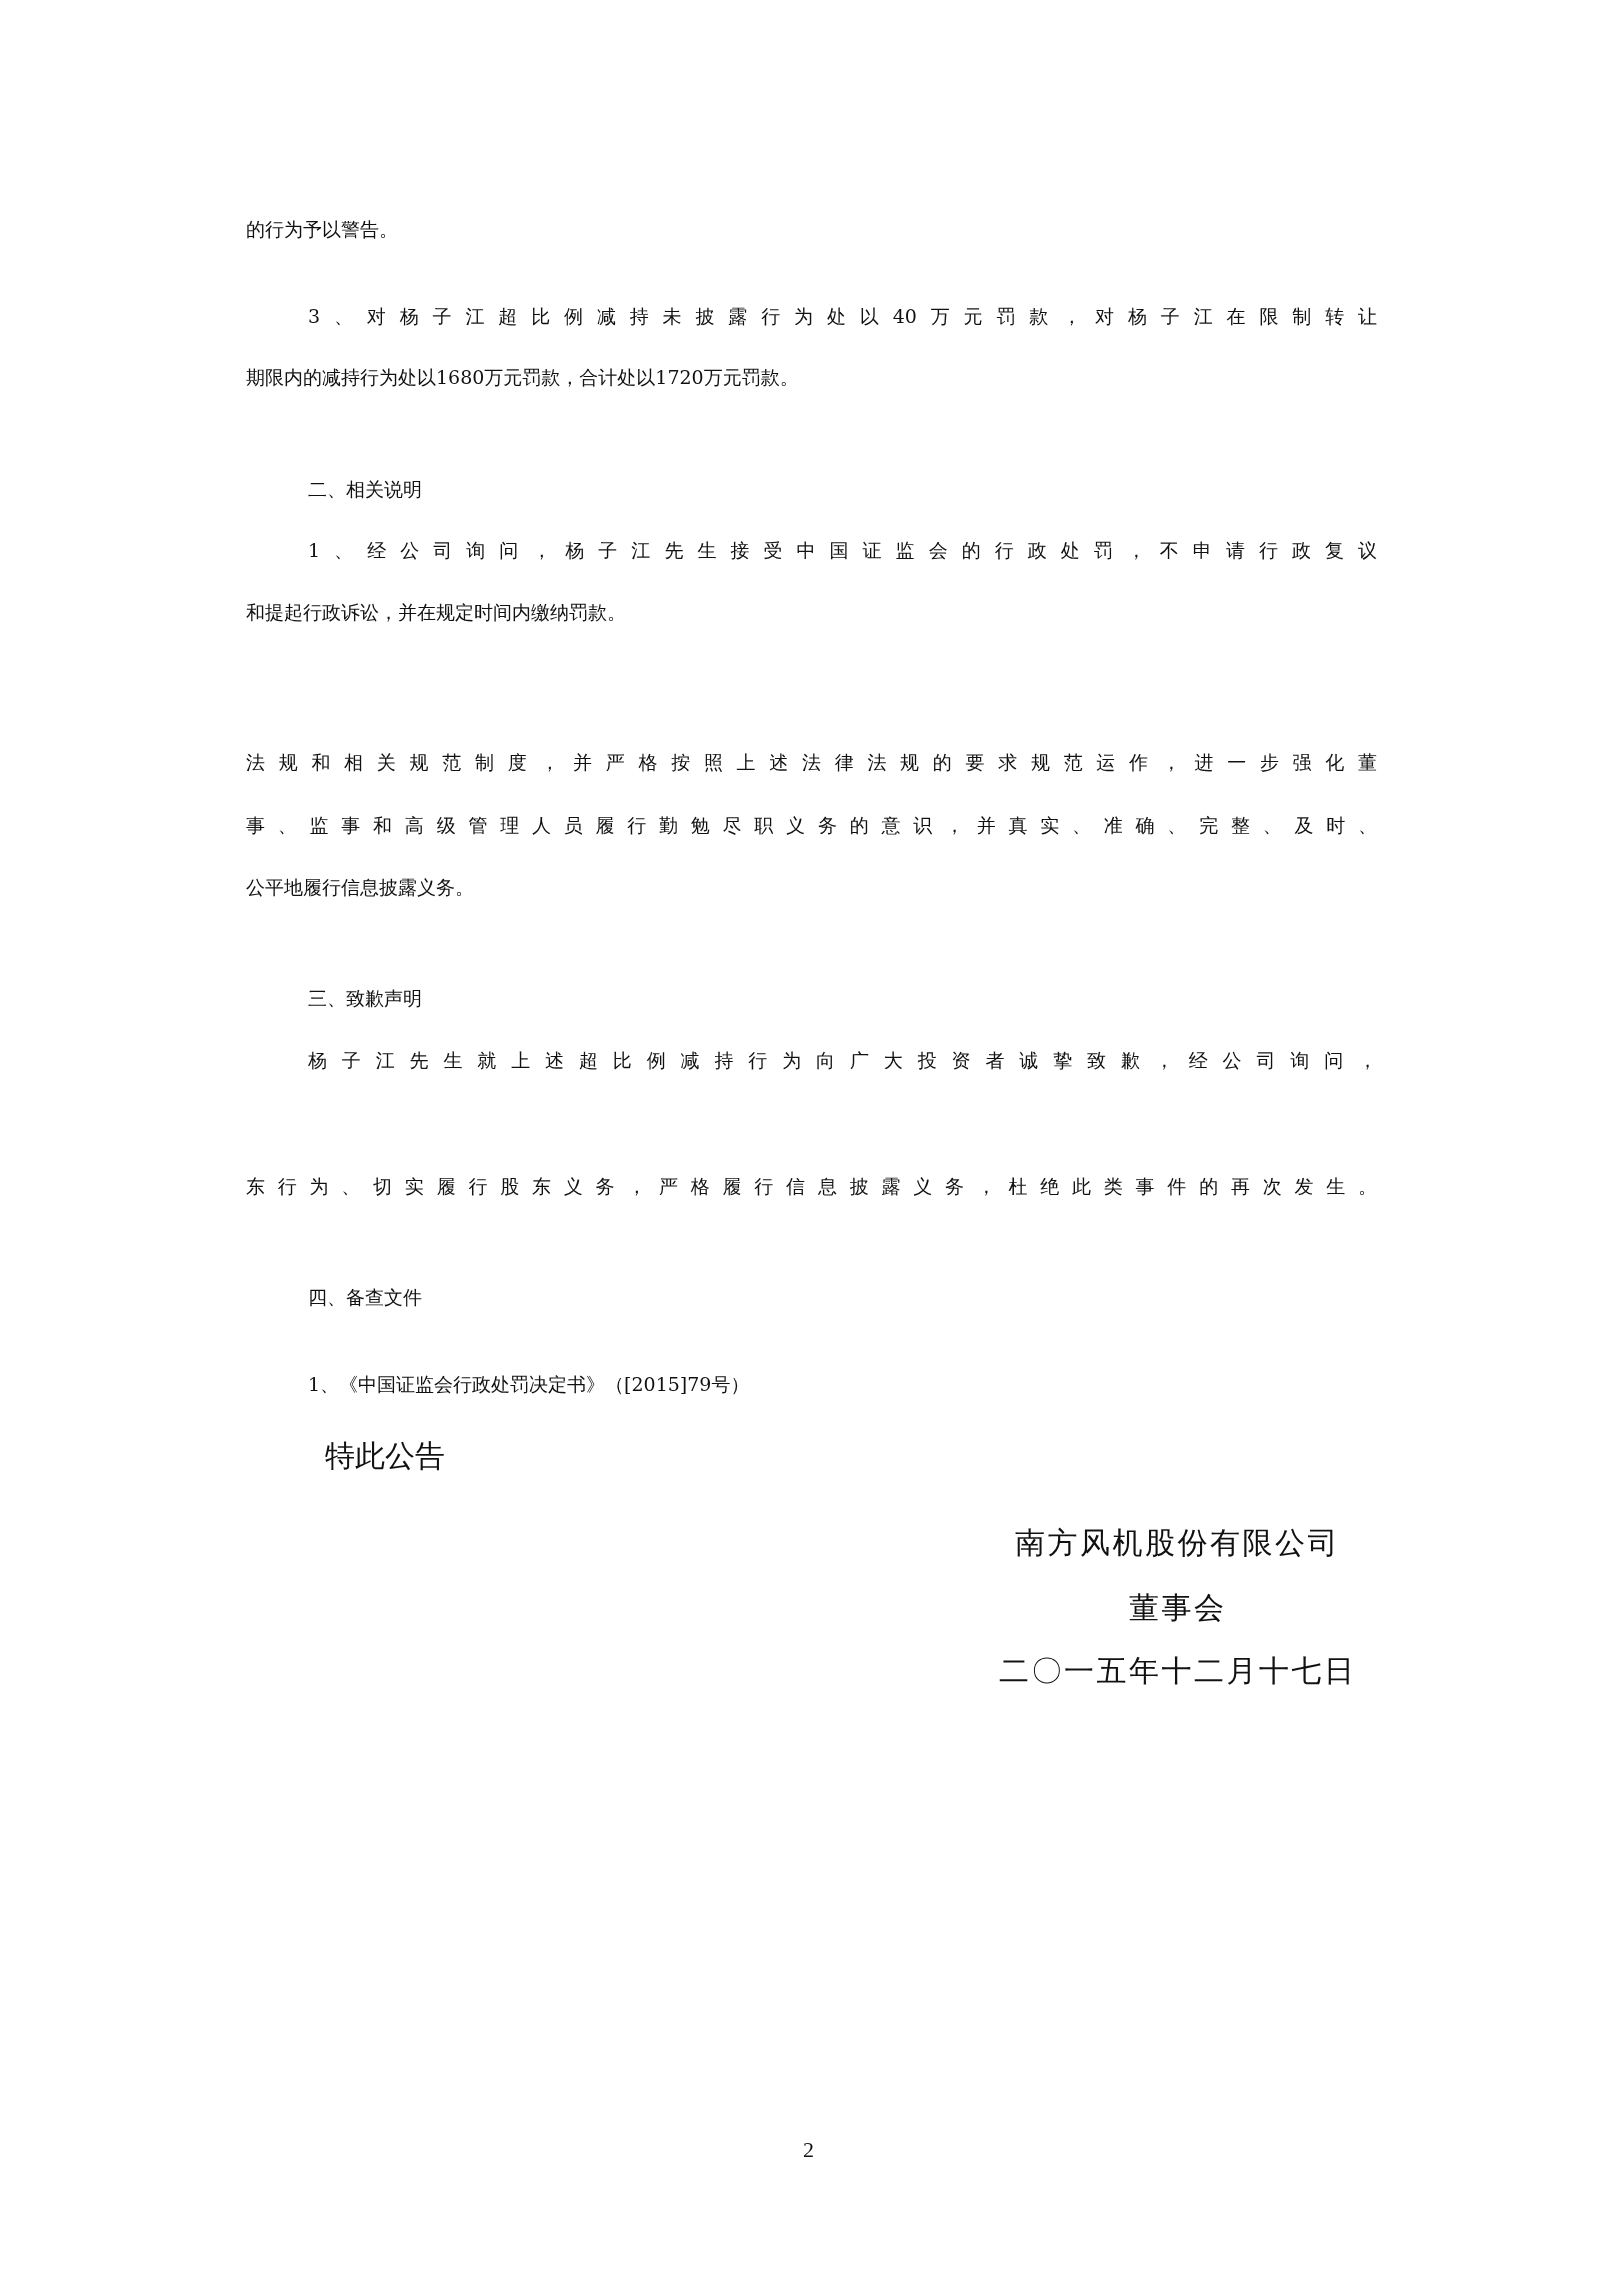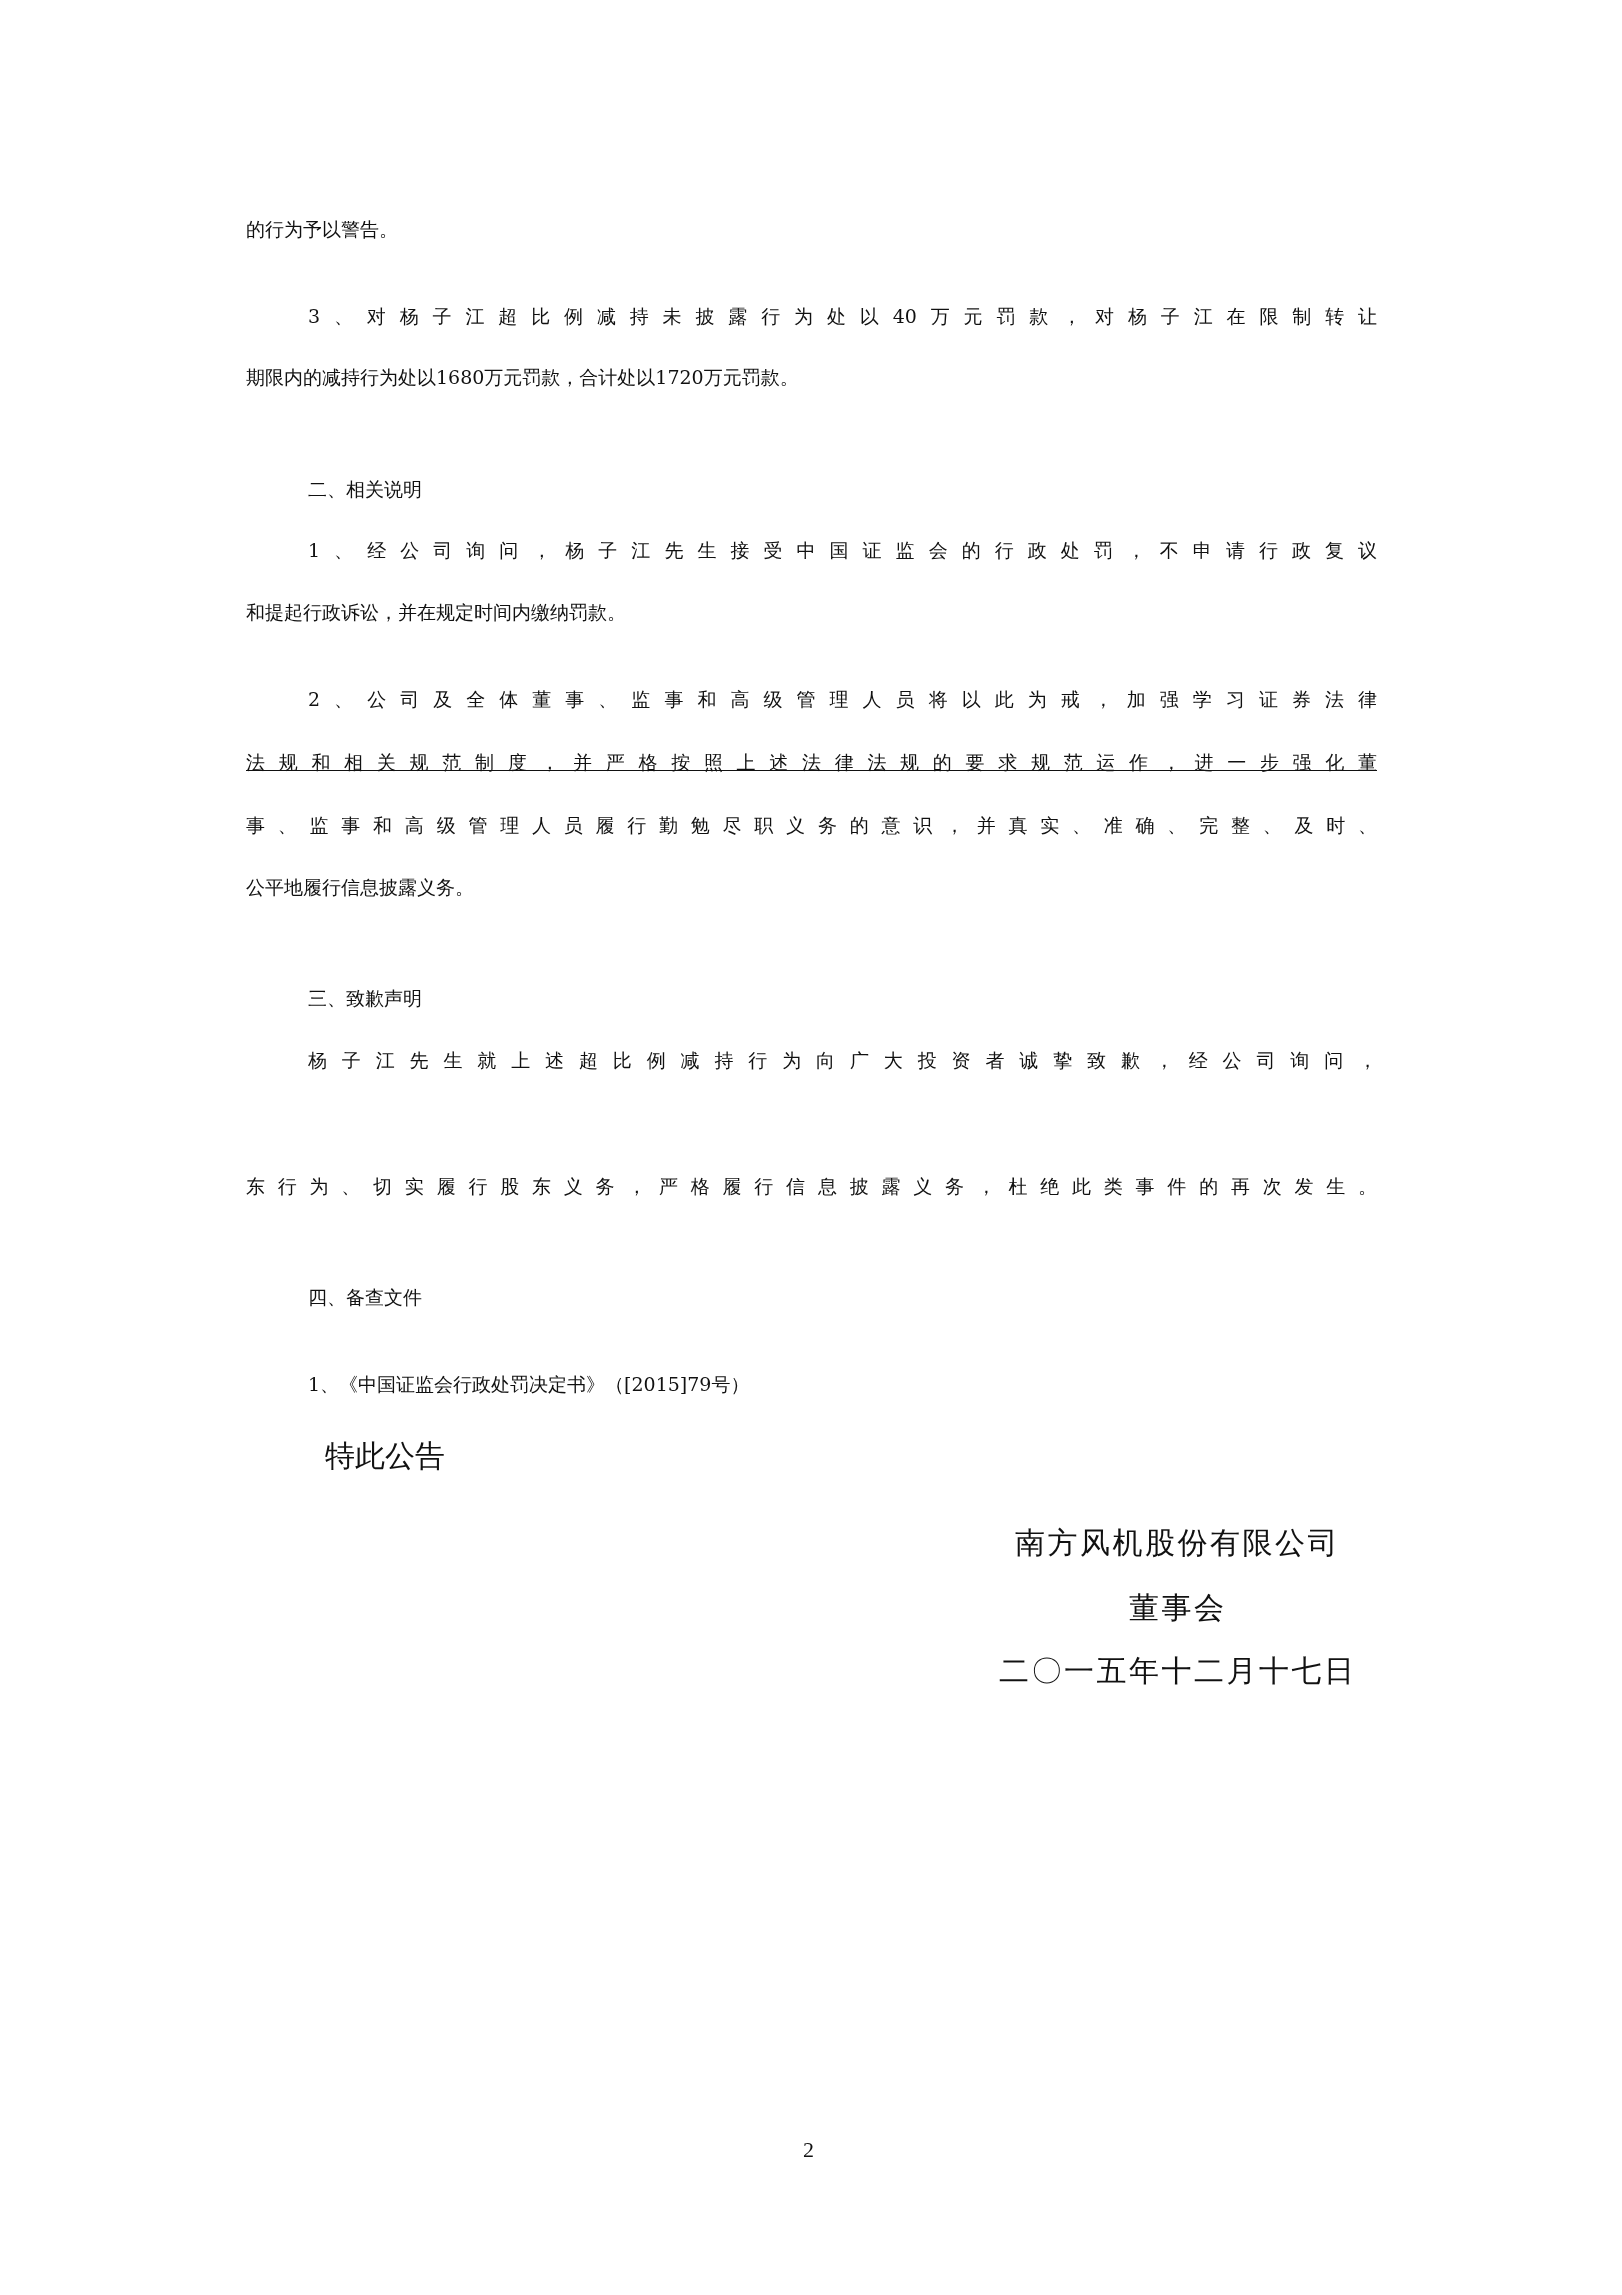--- a/index.html
+++ b/index.html
@@ -24,22 +24,21 @@
   <div class="line last" style="top:211px;">的行为予以警告。</div>
 
   <div class="line indent" style="top:298px;">3、对杨子江超比例减持未披露行为处以40万元罚款，对杨子江在限制转让</div>
   <div class="line last" style="top:359px;">期限内的减持行为处以1680万元罚款，合计处以1720万元罚款。</div>
 
   <div class="line heading" style="top:446px;">二、相关说明</div>
 
   <div class="line indent" style="top:532px;">1、经公司询问，杨子江先生接受中国证监会的行政处罚，不申请行政复议</div>
   <div class="line last" style="top:594px;">和提起行政诉讼，并在规定时间内缴纳罚款。</div>
 
-  <div class="line indent" style="top:681px;">2、公司及全体董事、监事和高级管理人员将以此为戒，加强学习证券法律</div>
-  <div class="line" style="top:744px;text-decoration:underline;">法规和相关规范制度，并严格按照上述法律法规的要求规范运作，进一步强化董</div>
+  <div class="line" style="top:744px;">法规和相关规范制度，并严格按照上述法律法规的要求规范运作，进一步强化董</div>
   <div class="line" style="top:807px;">事、监事和高级管理人员履行勤勉尽职义务的意识，并真实、准确、完整、及时、</div>
   <div class="line last" style="top:869px;">公平地履行信息披露义务。</div>
 
   <div class="line heading" style="top:955px;">三、致歉声明</div>
 
   <div class="line indent" style="top:1042px;">杨子江先生就上述超比例减持行为向广大投资者诚挚致歉，经公司询问，</div>
   <div class="line" style="top:1168px;">东行为、切实履行股东义务，严格履行信息披露义务，杜绝此类事件的再次发生。</div>
 
   <div class="line heading" style="top:1254px;">四、备查文件</div>
 

